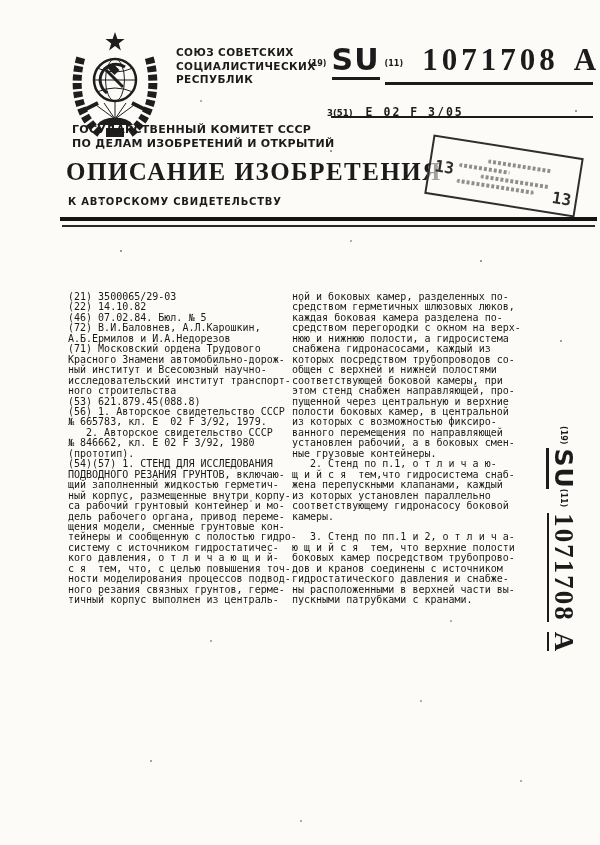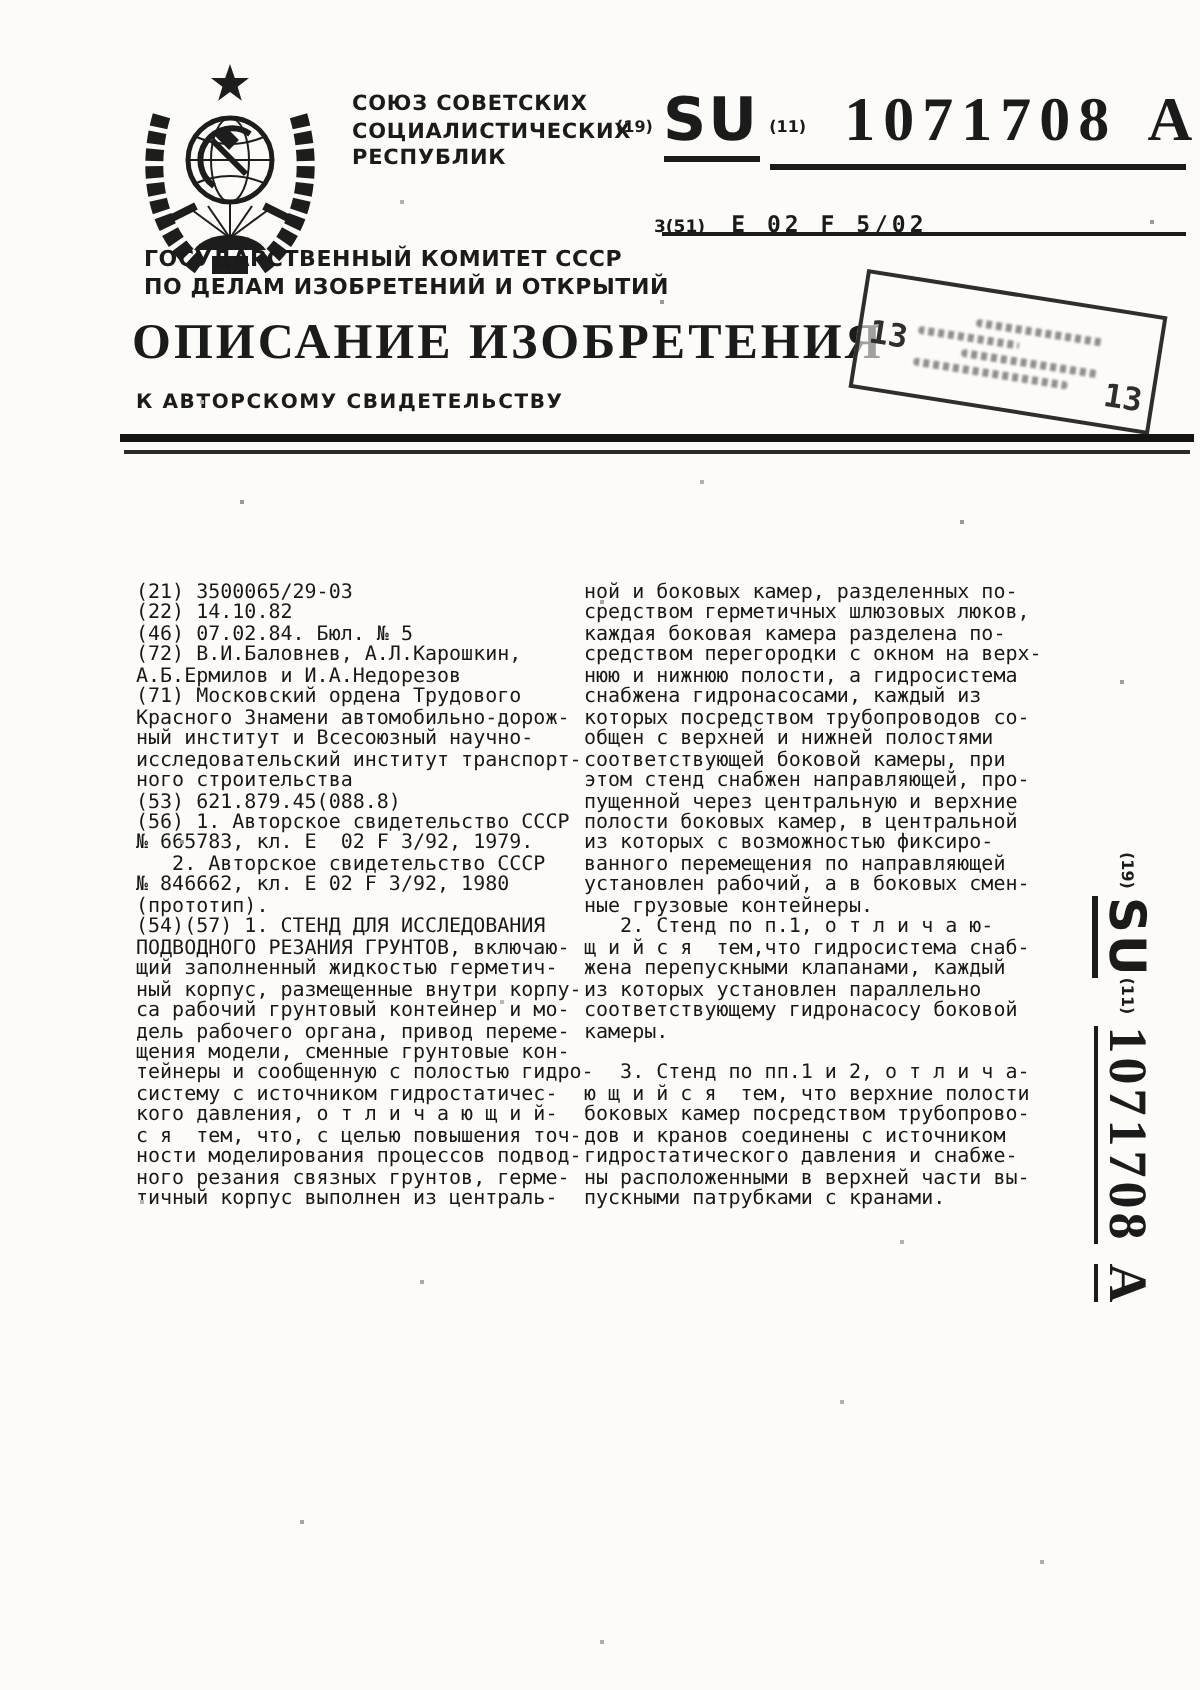--- a/index.html
+++ b/index.html
@@ -171,21 +171,21 @@
     <span class="sup-code">(19)</span>
     <span class="su-code">SU</span>
     <span class="sup-code">(11)</span>
     <span class="doc-num">1071708</span>
     <span class="kind-code">A</span>
   </div>
   <div class="num-underline"></div>
 
   <div class="ipc-line">
     <span class="ipc-label">3(51)</span>
-    <span class="ipc-value">Е 02 F 5/02</span>
+    <span class="ipc-value">Е 02 F 3/05</span>
   </div>
   <div class="ipc-underline"></div>
 
   <div class="committee">ГОСУДАРСТВЕННЫЙ КОМИТЕТ СССР
 ПО ДЕЛАМ ИЗОБРЕТЕНИЙ И ОТКРЫТИЙ</div>
 
   <div class="doc-title">ОПИСАНИЕ ИЗОБРЕТЕНИЯ</div>
   <div class="doc-subtitle">К АВТОРСКОМУ СВИДЕТЕЛЬСТВУ</div>
 
   <div class="stamp">

